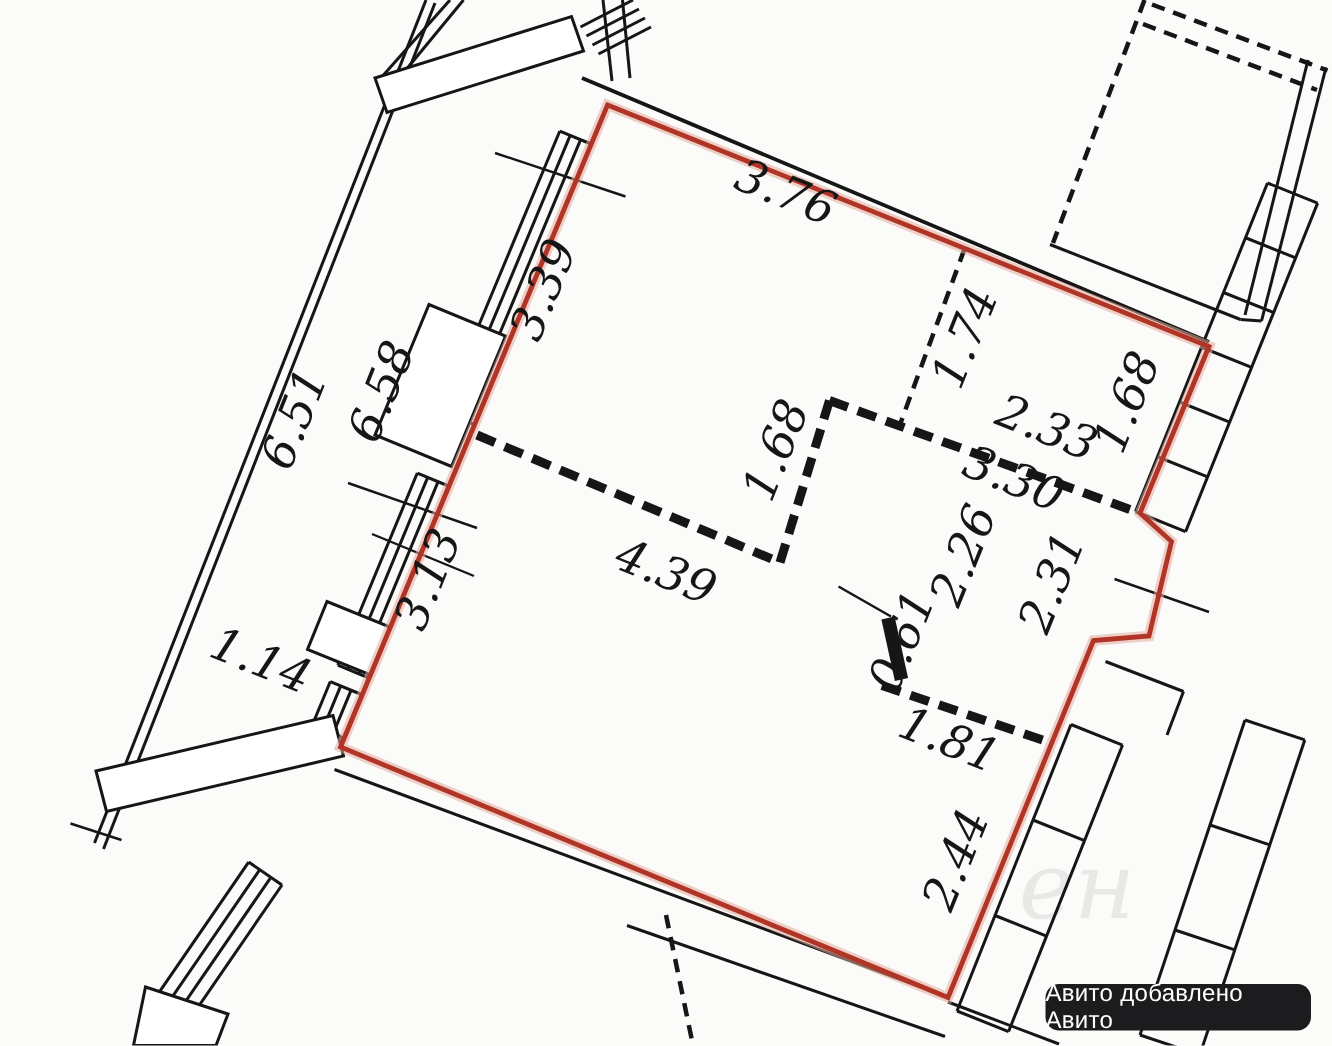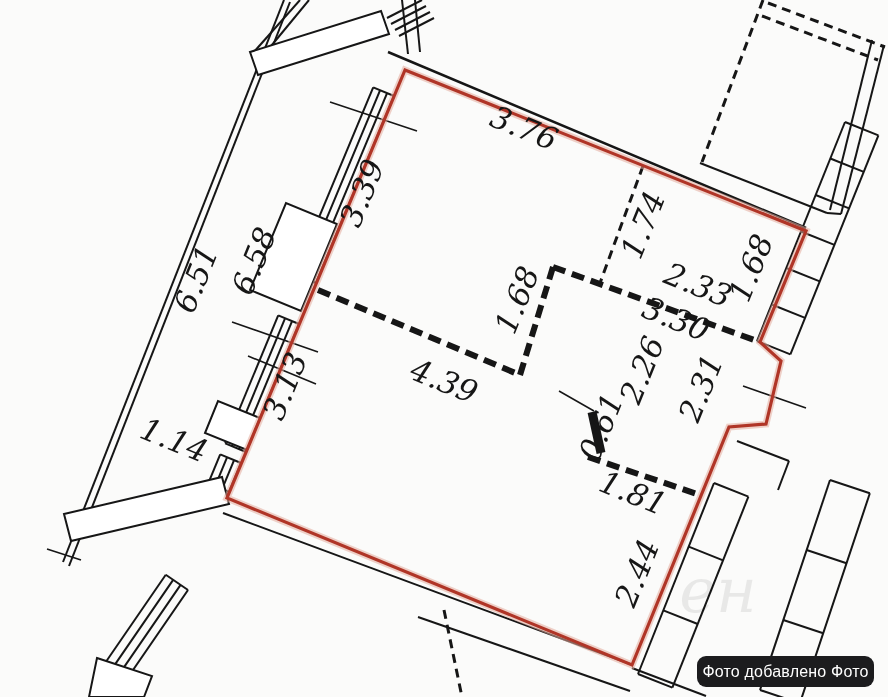--- a/index.html
+++ b/index.html
@@ -163,15 +163,15 @@
         <text class="dim" x="440" y="391" transform="rotate(22 440 391)">4.39</text>
         <text class="dim" x="652" y="374" transform="rotate(-68 652 374)">2.26</text>
         <text class="dim" x="711" y="392" transform="rotate(-68 711 392)">2.31</text>
         <text class="dim" x="611" y="431" transform="rotate(-68 611 431)">0.61</text>
         <text class="dim" x="629" y="503" transform="rotate(22 629 503)">1.81</text>
         <text class="dim" x="647" y="577" transform="rotate(-68 647 577)">2.44</text>
       </g>
 </svg>
 
 <div id="avito-badge" style="background: rgb(28, 28, 30); color: rgb(255, 255, 255);">
-  <span>Фото добавлено Фото</span>
+  <span>Авито добавлено Авито</span>
 </div>
 </div>
 
 </body></html>

